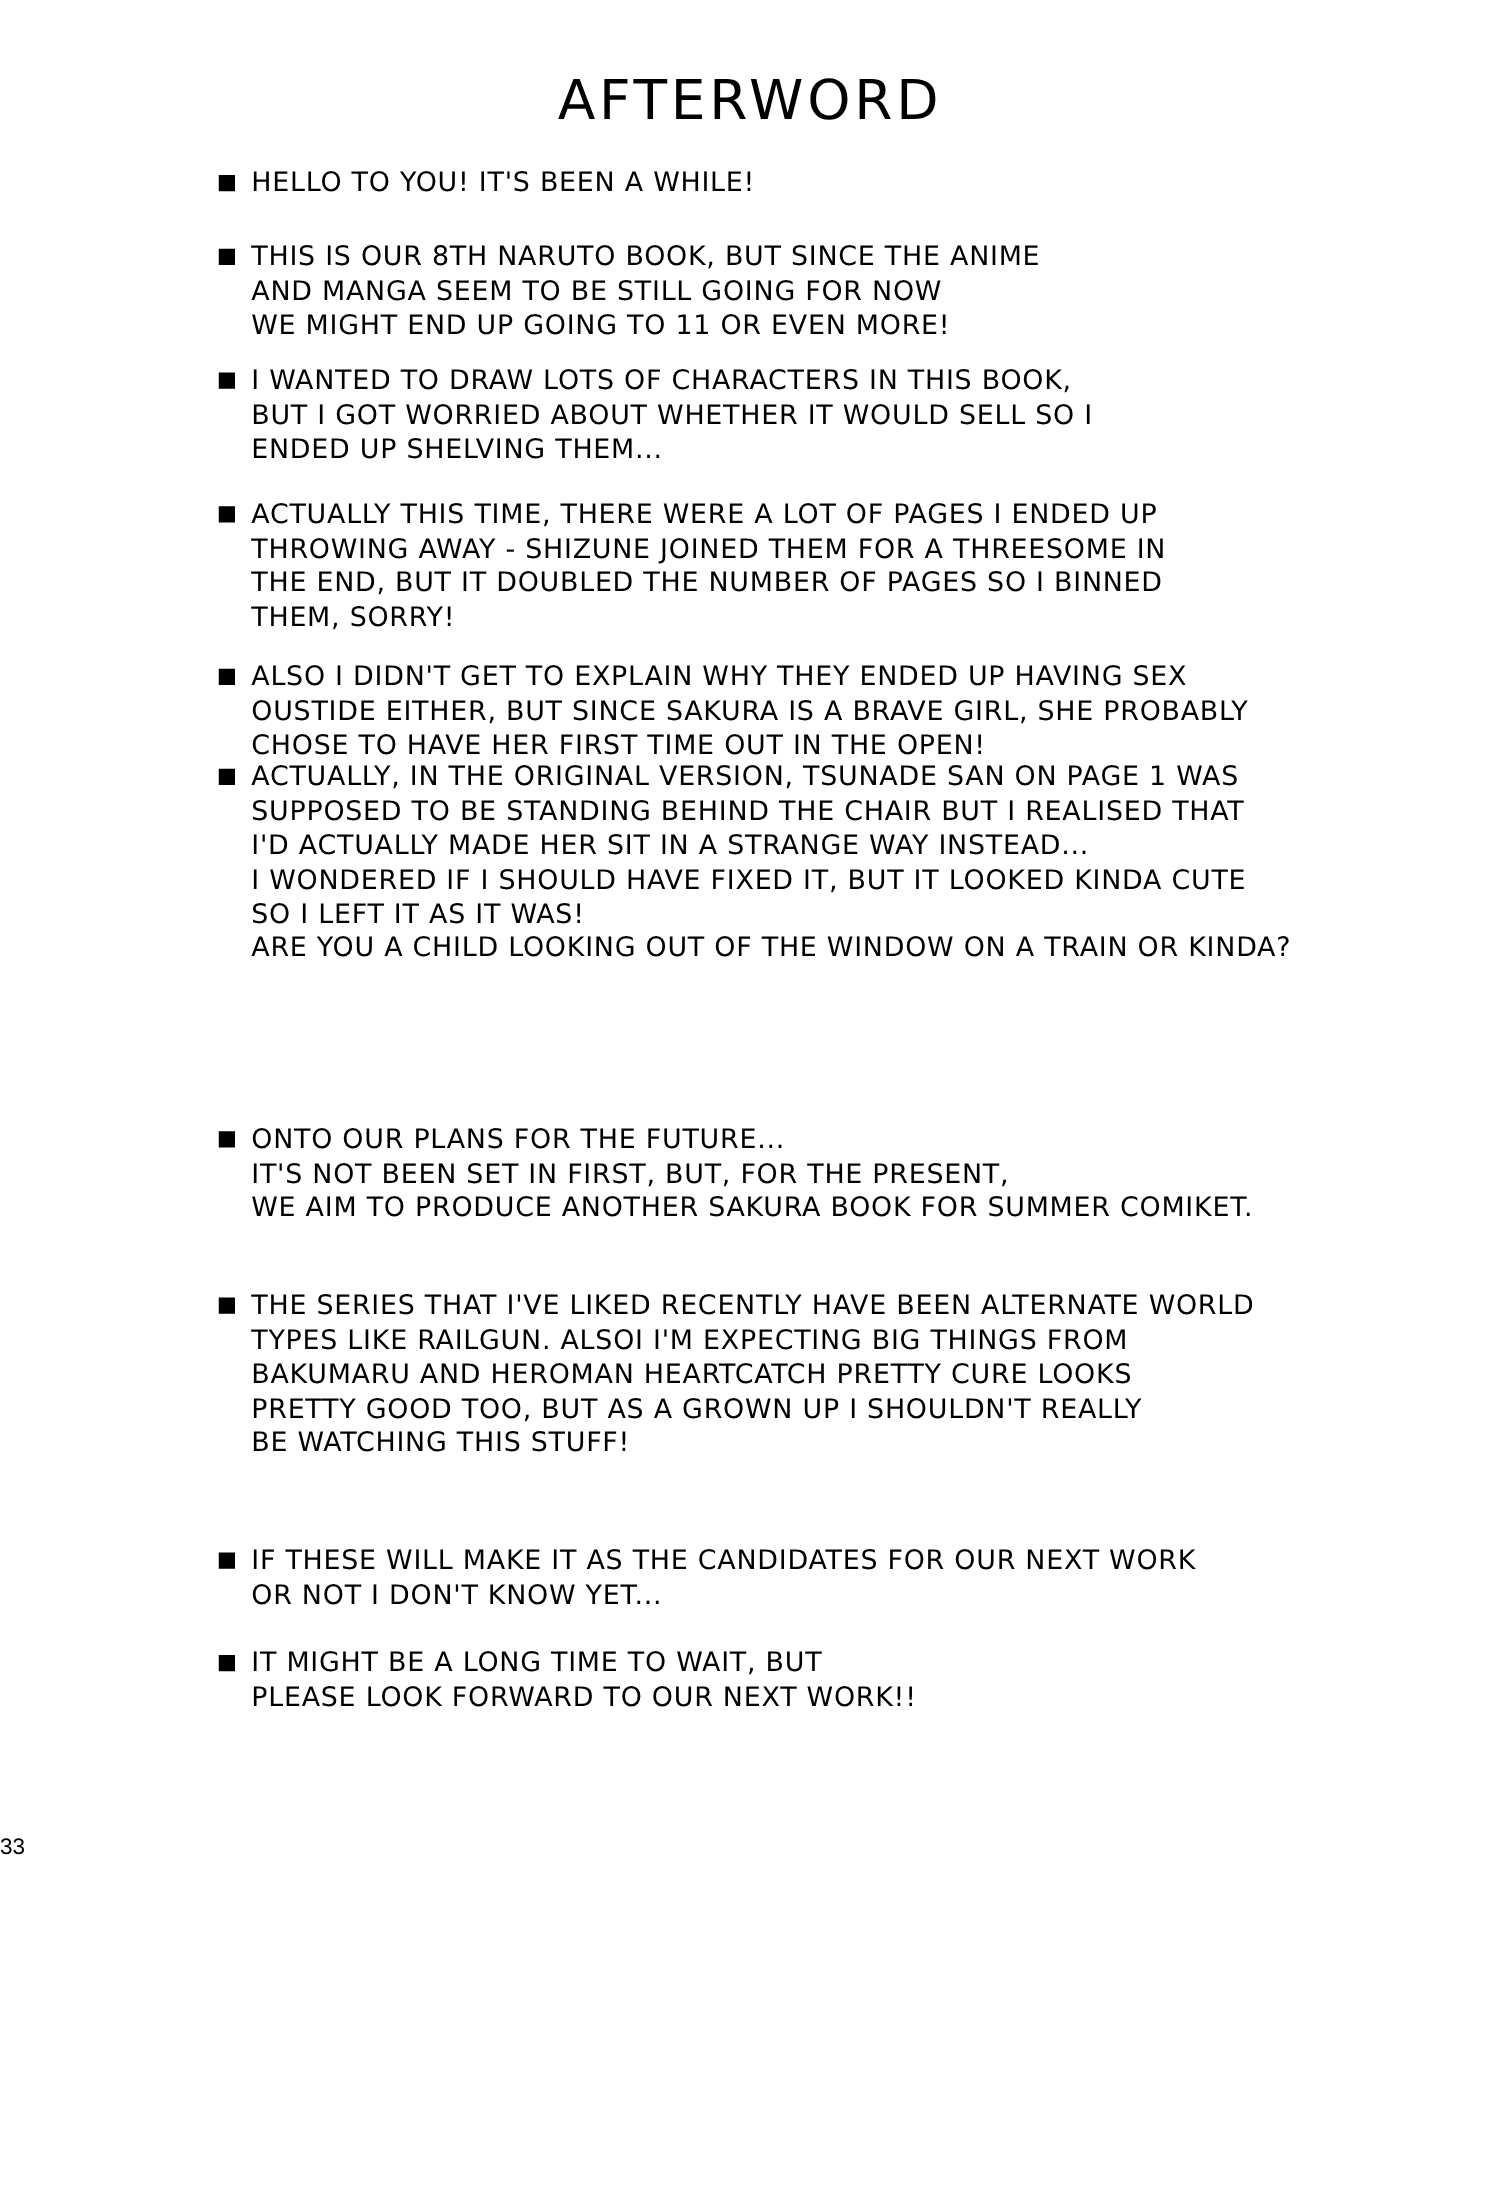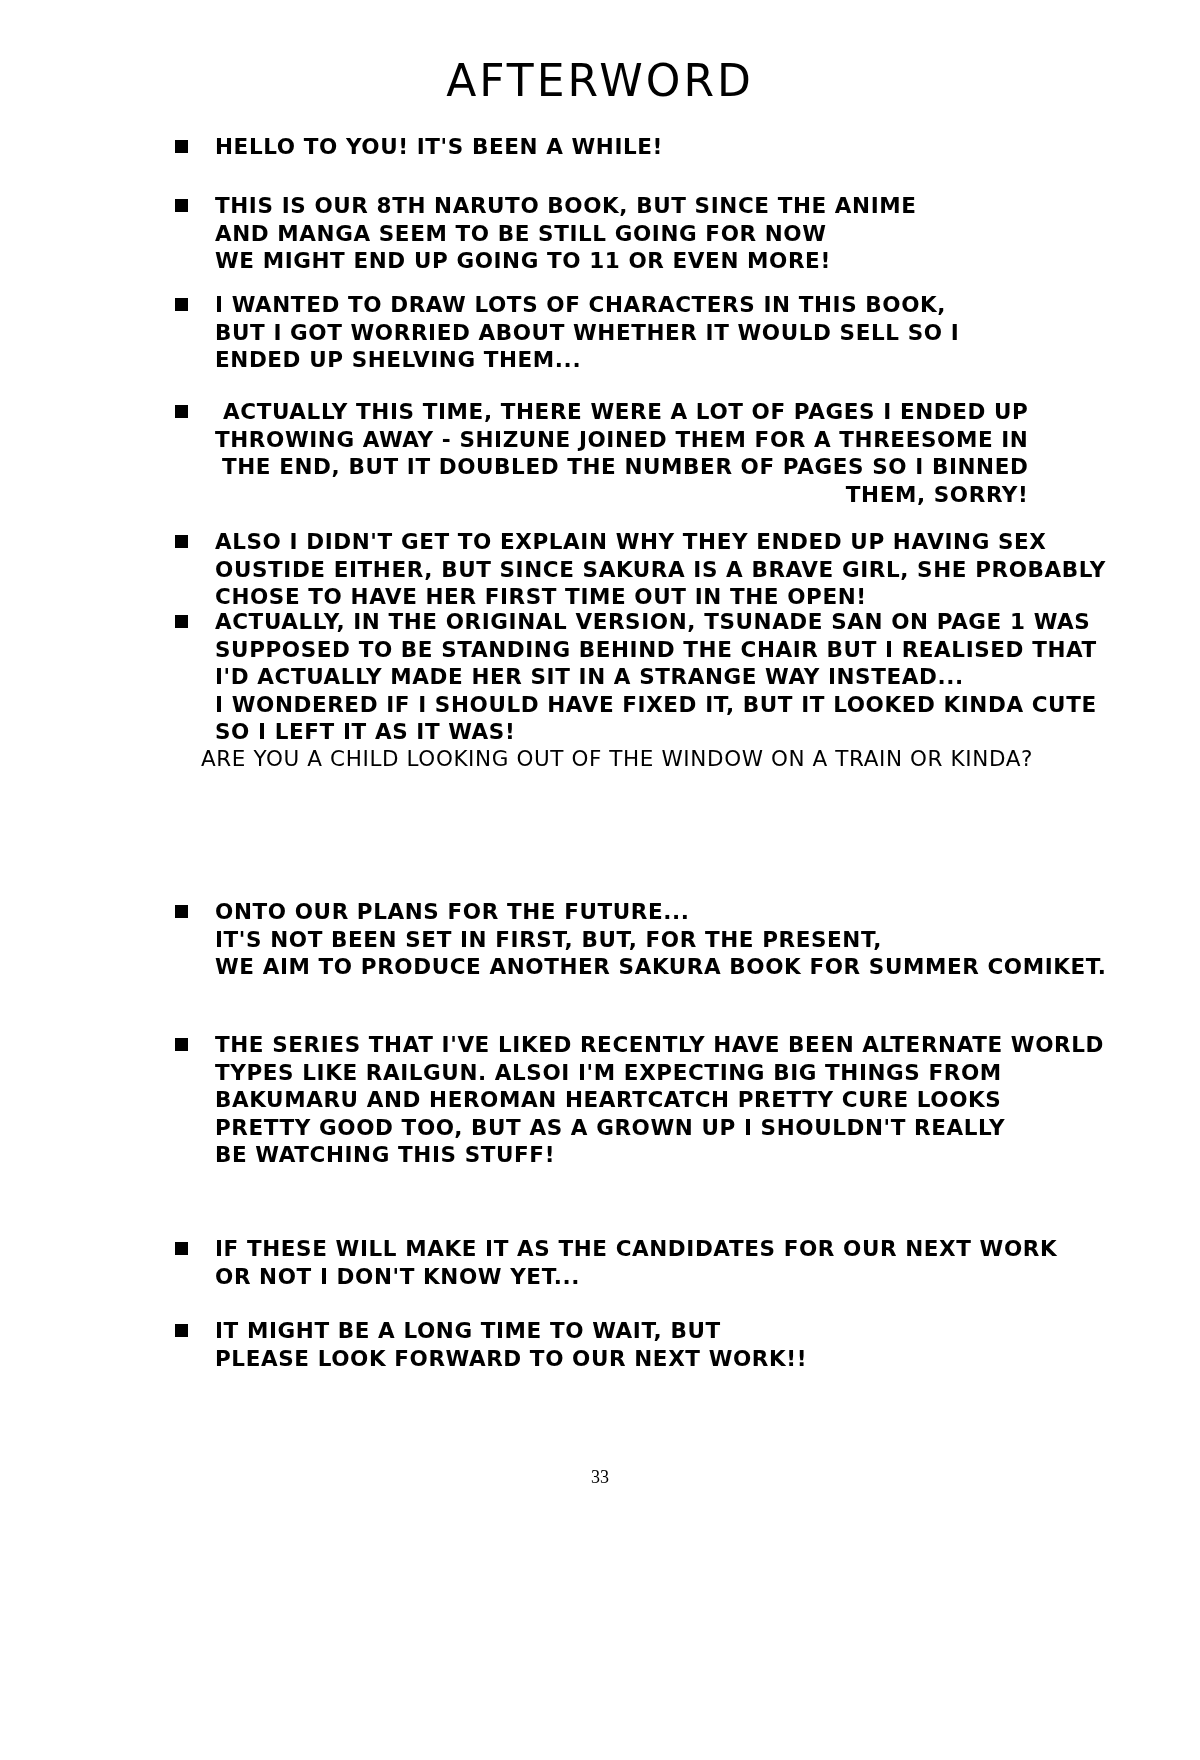--- a/index.html
+++ b/index.html
@@ -42,22 +42,21 @@
   .para {
     position: relative;
     margin: 0 0 0 0;
     font-size: 21.5px;
     line-height: 27.5px;
     letter-spacing: 0.6px;
     font-family: "DejaVu Sans", sans-serif;
     white-space: pre-line;
   }
   .para.bulleted {
-    padding-left: 40px;
-    font-weight: bold;
+    padding-left: 26px;
   }
   .bullet {
     position: absolute;
     left: 0px;
     top: 7px;
     width: 13px;
     height: 13px;
     background: #000;
     display: block;
   }
@@ -71,41 +70,41 @@
     text-align: right;
     font-size: 21.5px;
     letter-spacing: 0.6px;
     font-family: "DejaVu Sans", sans-serif;
   }
   .page-number {
     position: absolute;
     top: 1467px;
     left: 0;
     width: 1200px;
-    text-align: center;
+    text-align: left;
     font-size: 18px;
-    font-family: Liberation Serif, serif;
+    font-family: Liberation Sans, sans-serif;
   }
 </style>
 </head>
 <body>
 
 <div class="page">
 
   <div class="title">AFTERWORD</div>
 
   <div class="body-block" id="body-block">
       <div class="para bulleted" style="position: absolute; top: 133px; left: 0px;"><span class="bullet"></span><span class="txt">HELLO TO YOU! IT'S BEEN A WHILE!</span></div>
       <div class="para bulleted" style="position: absolute; top: 192px; left: 0px;"><span class="bullet"></span><span class="txt">THIS IS OUR 8TH NARUTO BOOK, BUT SINCE THE ANIME
 AND MANGA SEEM TO BE STILL GOING FOR NOW
 WE MIGHT END UP GOING TO 11 OR EVEN MORE!</span></div>
       <div class="para bulleted" style="position: absolute; top: 291px; left: 0px;"><span class="bullet"></span><span class="txt">I WANTED TO DRAW LOTS OF CHARACTERS IN THIS BOOK,
 BUT I GOT WORRIED ABOUT WHETHER IT WOULD SELL SO I
 ENDED UP SHELVING THEM...</span></div>
-      <div class="para bulleted" style="position: absolute; top: 398px; left: 0px; text-align: right;"><span class="bullet"></span><span class="txt">ACTUALLY THIS TIME, THERE WERE A LOT OF PAGES I ENDED UP
+      <div class="para bulleted" style="position: absolute; top: 398px; left: 0px;"><span class="bullet"></span><span class="txt">ACTUALLY THIS TIME, THERE WERE A LOT OF PAGES I ENDED UP
 THROWING AWAY - SHIZUNE JOINED THEM FOR A THREESOME IN
 THE END, BUT IT DOUBLED THE NUMBER OF PAGES SO I BINNED
 THEM, SORRY!</span></div>
       <div class="para bulleted" style="position: absolute; top: 528px; left: 0px;"><span class="bullet"></span><span class="txt">ALSO I DIDN'T GET TO EXPLAIN WHY THEY ENDED UP HAVING SEX
 OUSTIDE EITHER, BUT SINCE SAKURA IS A BRAVE GIRL, SHE PROBABLY
 CHOSE TO HAVE HER FIRST TIME OUT IN THE OPEN!</span></div>
       <div class="para bulleted" style="position: absolute; top: 608px; left: 0px;"><span class="bullet"></span><span class="txt">ACTUALLY, IN THE ORIGINAL VERSION, TSUNADE SAN ON PAGE 1 WAS
 SUPPOSED TO BE STANDING BEHIND THE CHAIR BUT I REALISED THAT
 I'D ACTUALLY MADE HER SIT IN A STRANGE WAY INSTEAD...
 I WONDERED IF I SHOULD HAVE FIXED IT, BUT IT LOOKED KINDA CUTE

